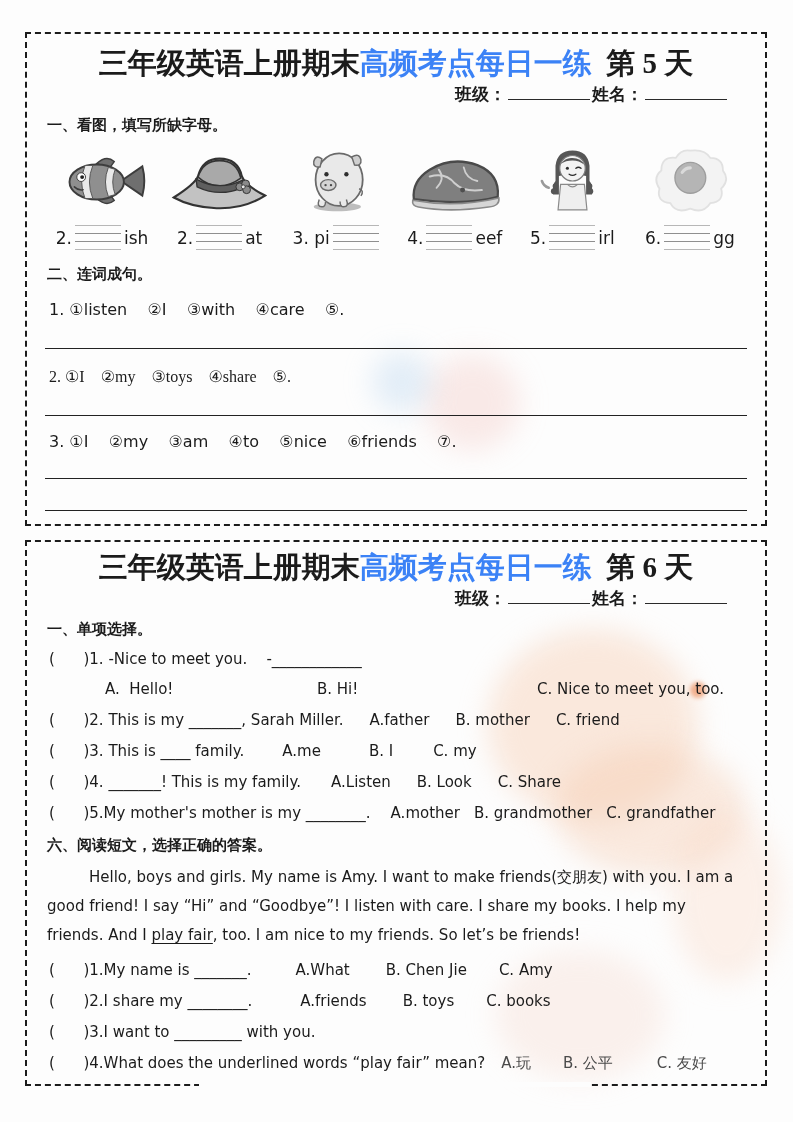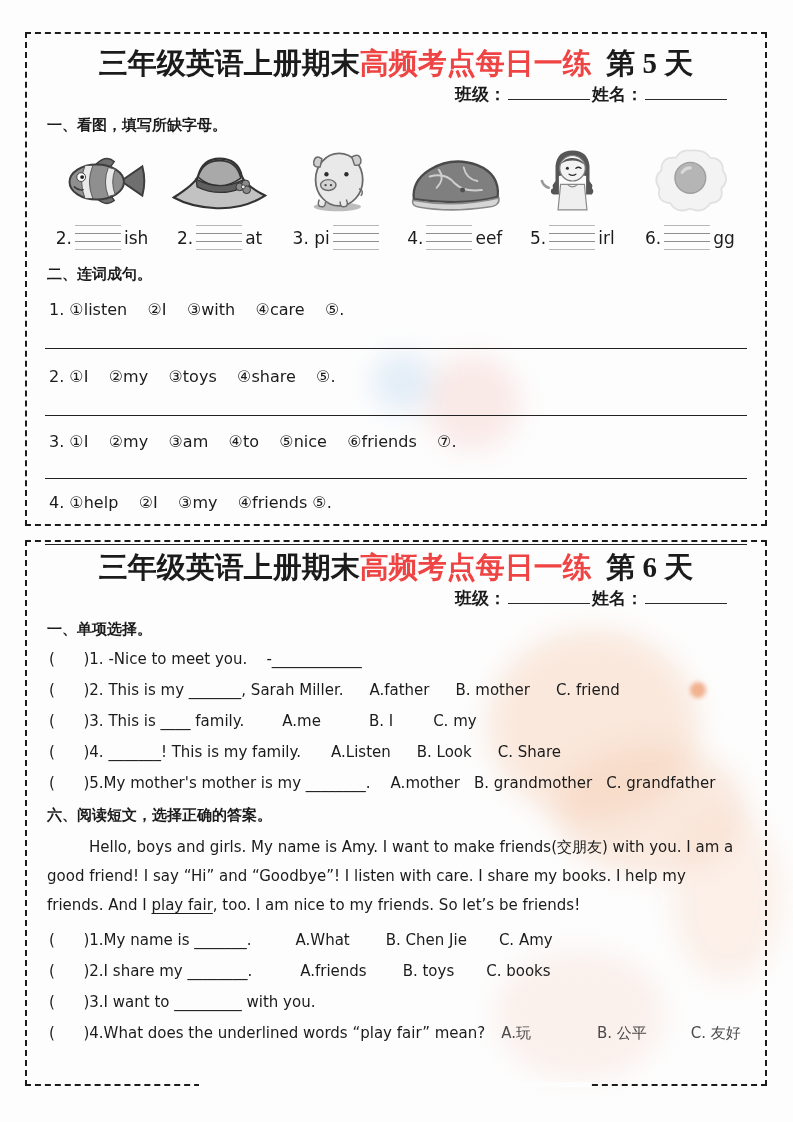--- a/index.html
+++ b/index.html
@@ -15,21 +15,21 @@
   .b5{left:495px;top:950px;width:170px;height:130px;background:rgba(246,211,200,0.30);}
   .b6{left:672px;top:812px;width:110px;height:170px;background:rgba(248,216,196,0.35);}
   .b7{left:690px;top:682px;width:16px;height:16px;background:rgba(233,120,62,0.55);filter:blur(2px);}
 
   .box{position:absolute;left:25px;width:742px;border:2px dashed #1c1c1c;box-sizing:border-box;background:transparent;}
   .box1{top:32px;height:494px;}
   .box2{top:540px;height:546px;}
   .border-gap{position:absolute;left:172px;bottom:-3px;width:392px;height:5px;background:#fdfdfd;}
 
   .title{margin-top:12px;text-align:center;font-family:"Liberation Serif","DejaVu Serif",serif;font-weight:bold;font-size:29px;line-height:34px;white-space:pre;}
-  .title .red{color:#ef4444;}
+  .title .red{color:#3b82f6;}
   .idline{margin:4px 36px 0 0;text-align:right;font-family:"Liberation Serif","DejaVu Serif",serif;font-weight:bold;font-size:17px;line-height:22px;}
   .uline{display:inline-block;width:82px;height:14px;border-bottom:1.6px solid #2a2a2a;margin:0 2px;}
   .sec-heading{margin:10px 0 0 20px;font-weight:bold;font-size:15px;line-height:19px;}
 
   
   .pics{display:flex;justify-content:space-between;margin:12px 18px 0 18px;}
   .pic-cell{width:114px;display:flex;flex-direction:column;align-items:center;}
   .pic-cell svg{height:68px;}
   .caption{display:flex;align-items:center;margin-top:10px;font-size:17px;white-space:pre;}
   .writegrid{display:inline-flex;flex-direction:column;justify-content:space-between;width:46px;height:25px;margin:0 3px;}
@@ -156,53 +156,53 @@
         </svg>
         <div class="caption"><span>6.</span><span class="writegrid"><i class="lt"></i><i></i><i></i><i class="lt"></i></span><span>gg</span></div>
       </div>
 
     </div>
 
     <div class="sec-heading" style="margin-top:16px;font-family:Liberation Mono, monospace;">二、连词成句。</div>
 
     <div class="qline">1. ①listen    ②I    ③with    ④care    ⑤.</div>
     <div class="ansline"></div>
-    <div class="qline" style="margin-top:17px;">2. ①I    ②my    ③toys    ④share    ⑤.</div>
+    <div class="qline" style="margin-top:17px;font-family:Liberation Serif, serif;">2. ①I    ②my    ③toys    ④share    ⑤.</div>
     <div class="ansline"></div>
     <div class="qline" style="margin-top:15px;">3. ①I    ②my    ③am    ④to    ⑤nice    ⑥friends    ⑦.</div>
     <div class="ansline" style="margin-top:26px;"></div>
-    <div class="qline" style="margin-top:13px;">4. ①help    ②I    ③my    ④friends ⑤.</div>
     <div class="ansline" style="margin-top:31px;"></div>
   </div>
 
   <div class="box box2">
     <div class="border-gap"></div>
 
     <div class="title" style="margin-top:8px;"><span>三年级英语上册期末</span><span class="red">高频考点每日一练</span><span>  第 6 天</span></div>
 
     <div class="idline"><span>班级：</span><span class="uline"></span><span>姓名：</span><span class="uline"></span></div>
 
     <div class="sec-heading">一、单项选择。</div>
 
     <div class="mline"><span>(      )1. -Nice to meet you.    -____________</span></div>
+    <div class="optrow"><span class="o1">A.  Hello!</span><span class="o2">B. Hi!</span><span>C. Nice to meet you, too.</span></div>
 
     <div class="mline"><span>(      )2. This is my _______, Sarah Miller.</span><span class="opt">A.father</span><span class="opt">B. mother</span><span class="opt">C. friend</span></div>
 
     <div class="mline"><span>(      )3. This is ____ family.</span><span class="opt" style="margin-left:38px;">A.me</span><span class="opt" style="margin-left:48px;">B. I</span><span class="opt" style="margin-left:40px;">C. my</span></div>
 
     <div class="mline"><span>(      )4. _______! This is my family.</span><span class="opt" style="margin-left:30px;">A.Listen</span><span class="opt">B. Look</span><span class="opt">C. Share</span></div>
 
     <div class="mline"><span>(      )5.My mother's mother is my ________.</span><span class="opt" style="margin-left:20px;">A.mother</span><span class="opt" style="margin-left:14px;">B. grandmother</span><span class="opt" style="margin-left:14px;">C. grandfather</span></div>
 
     <div class="sec-heading" style="margin-top:12px;">六、阅读短文，选择正确的答案。</div>
 
     <p class="passage"><span>Hello, boys and girls. My name is Amy. I want to make friends(交朋友) with you. I am a good friend! I say “Hi” and “Goodbye”! I listen with care. I share my books. I help my friends. And I </span><span class="ul">play fair</span><span>, too. I am nice to my friends. So let’s be friends!</span></p>
 
     <div class="mline"><span>(      )1.My name is _______.</span><span class="opt" style="margin-left:44px;">A.What</span><span class="opt" style="margin-left:36px;">B. Chen Jie</span><span class="opt" style="margin-left:32px;">C. Amy</span></div>
 
     <div class="mline"><span>(      )2.I share my ________.</span><span class="opt" style="margin-left:48px;">A.friends</span><span class="opt" style="margin-left:36px;">B. toys</span><span class="opt" style="margin-left:32px;">C. books</span></div>
 
     <div class="mline"><span>(      )3.I want to _________ with you.</span></div>
 
-    <div class="mline"><span>(      )4.What does the underlined words “play fair” mean?</span><span class="opt-cn" style="margin-left:16px;">A.玩</span><span class="opt-cn" style="margin-left:66px;">B. 公平</span><span class="opt-cn" style="margin-left:44px;">C. 友好</span></div>
+    <div class="mline"><span>(      )4.What does the underlined words “play fair” mean?</span><span class="opt-cn" style="margin-left:16px;">A.玩</span><span class="opt-cn" style="margin-left:32px;">B. 公平</span><span class="opt-cn" style="margin-left:44px;">C. 友好</span></div>
   </div>
 
 </div>
 
 </body></html>

